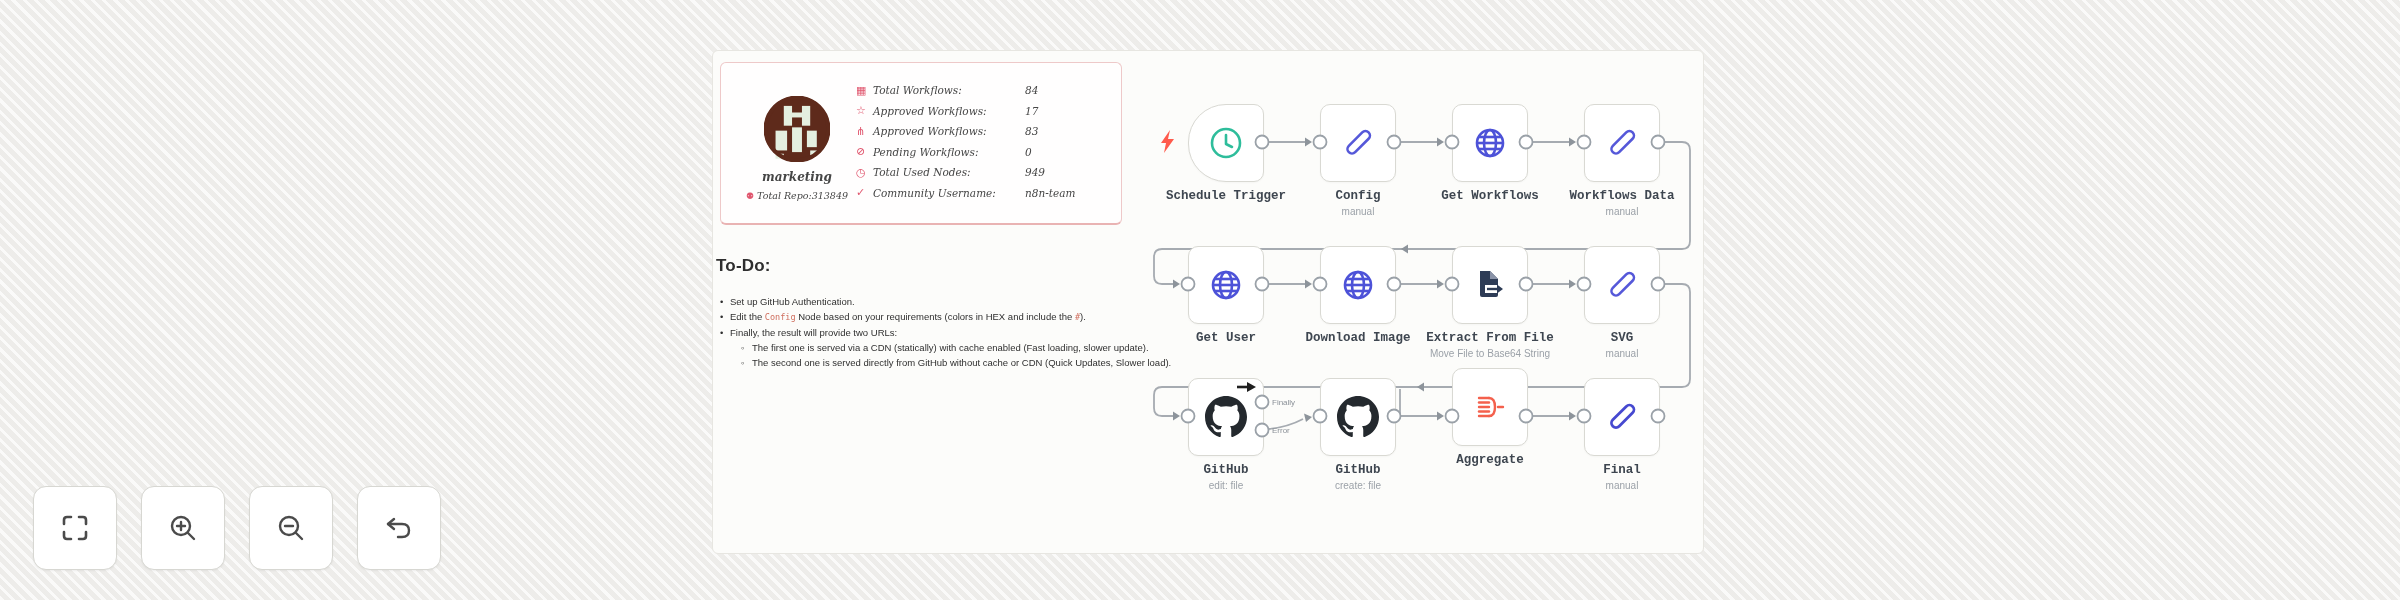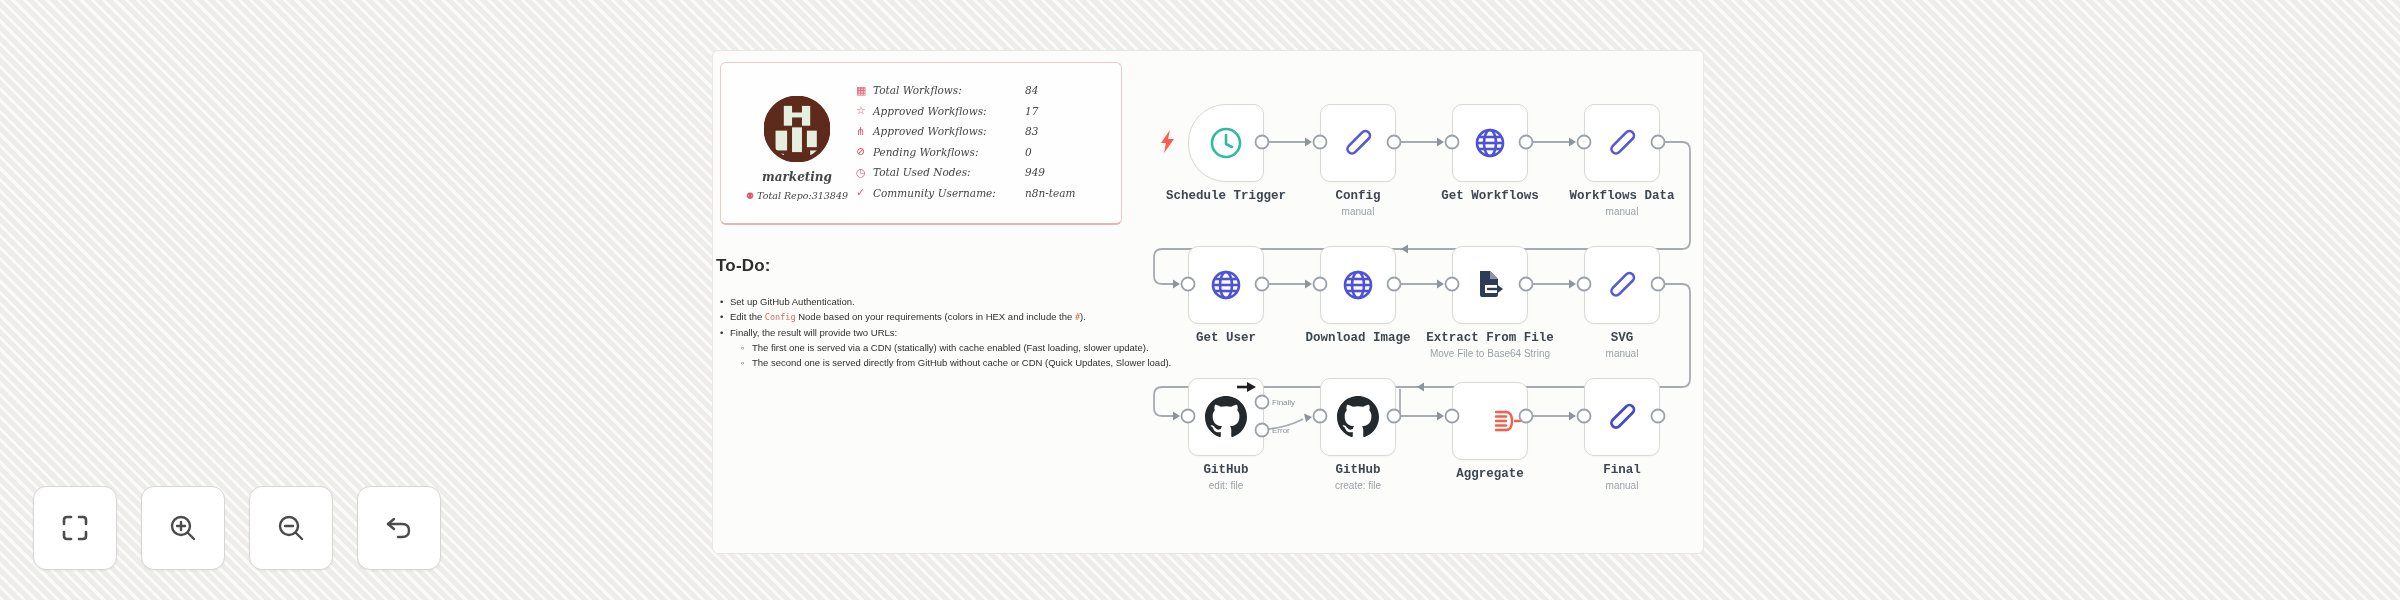--- a/index.html
+++ b/index.html
@@ -254,21 +254,21 @@
   </div>
 
   <div class="node" style="left:1320px;top:378px;">
     <svg width="42" height="42" viewBox="0 0 24 24">
       <path fill="#24292e" d="M12 0C5.37 0 0 5.37 0 12c0 5.31 3.435 9.795 8.205 11.385.6.105.825-.255.825-.57 0-.285-.015-1.23-.015-2.235-3.015.555-3.795-.735-4.035-1.41-.135-.345-.72-1.41-1.23-1.695-.42-.225-1.02-.78-.015-.795.945-.015 1.62.87 1.845 1.23 1.08 1.815 2.805 1.305 3.495.99.105-.78.42-1.305.765-1.605-2.67-.3-5.46-1.335-5.46-5.925 0-1.305.465-2.385 1.23-3.225-.12-.3-.54-1.53.12-3.18 0 0 1.005-.315 3.3 1.23.96-.27 1.98-.405 3-.405s2.04.135 3 .405c2.295-1.56 3.3-1.23 3.3-1.23.66 1.65.24 2.88.12 3.18.765.84 1.23 1.905 1.23 3.225 0 4.605-2.805 5.625-5.475 5.925.435.375.81 1.095.81 2.22 0 1.605-.015 2.895-.015 3.3 0 .315.225.69.825.57A12.02 12.02 0 0 0 24 12c0-6.63-5.37-12-12-12z"></path>
     </svg>
     <div class="nlabel">GitHub</div>
     <div class="nsub">create: file</div>
   </div>
 
-  <div class="node" style="left:1452px;top:382px;justify-content:flex-end;">
+  <div class="node" style="left:1452px;top:368px;">
     <svg width="40" height="40" viewBox="-20 -20 40 40">
       <g stroke="#f4604c" stroke-width="2.4" fill="none" stroke-linecap="round">
         <line x1="-11" y1="-9" x2="-1" y2="-9"></line>
         <line x1="-11" y1="-4.5" x2="-1" y2="-4.5"></line>
         <line x1="-11" y1="0" x2="-1" y2="0"></line>
         <line x1="-11" y1="4.5" x2="-1" y2="4.5"></line>
         <line x1="-11" y1="9" x2="-1" y2="9"></line>
         <path d="M-1,-9 Q5,-9 5,0 Q5,9 -1,9"></path>
         <line x1="8" y1="0" x2="13" y2="0"></line>
       </g>

